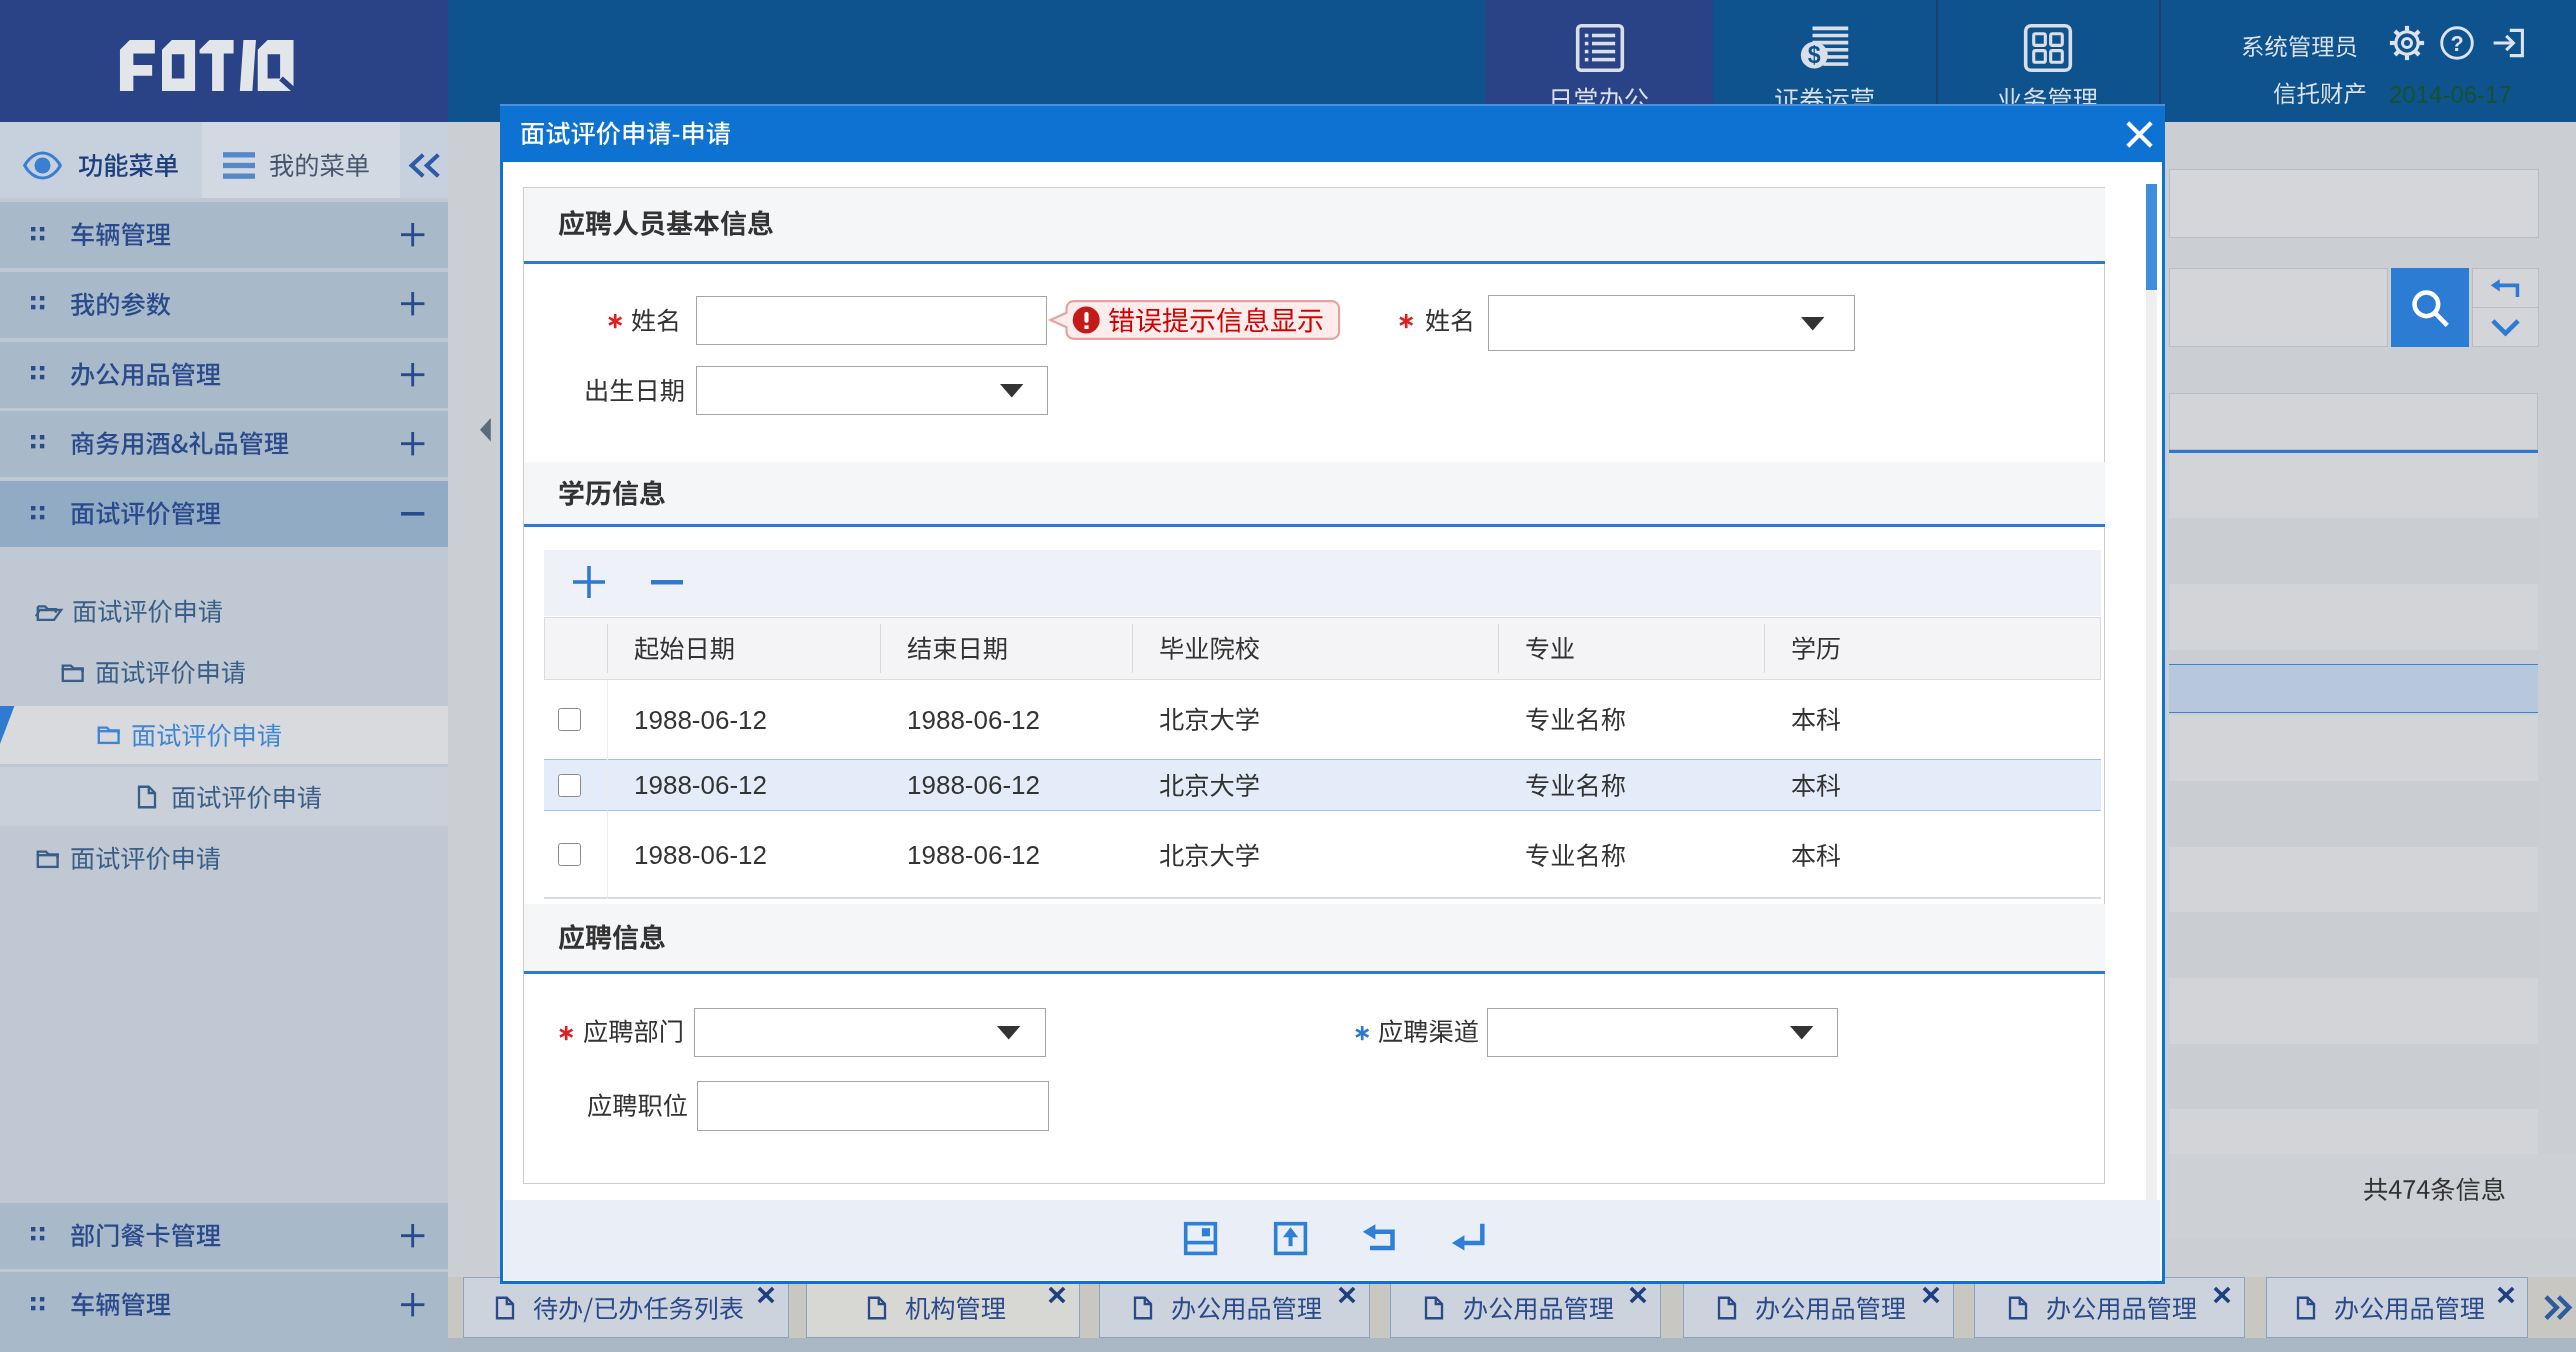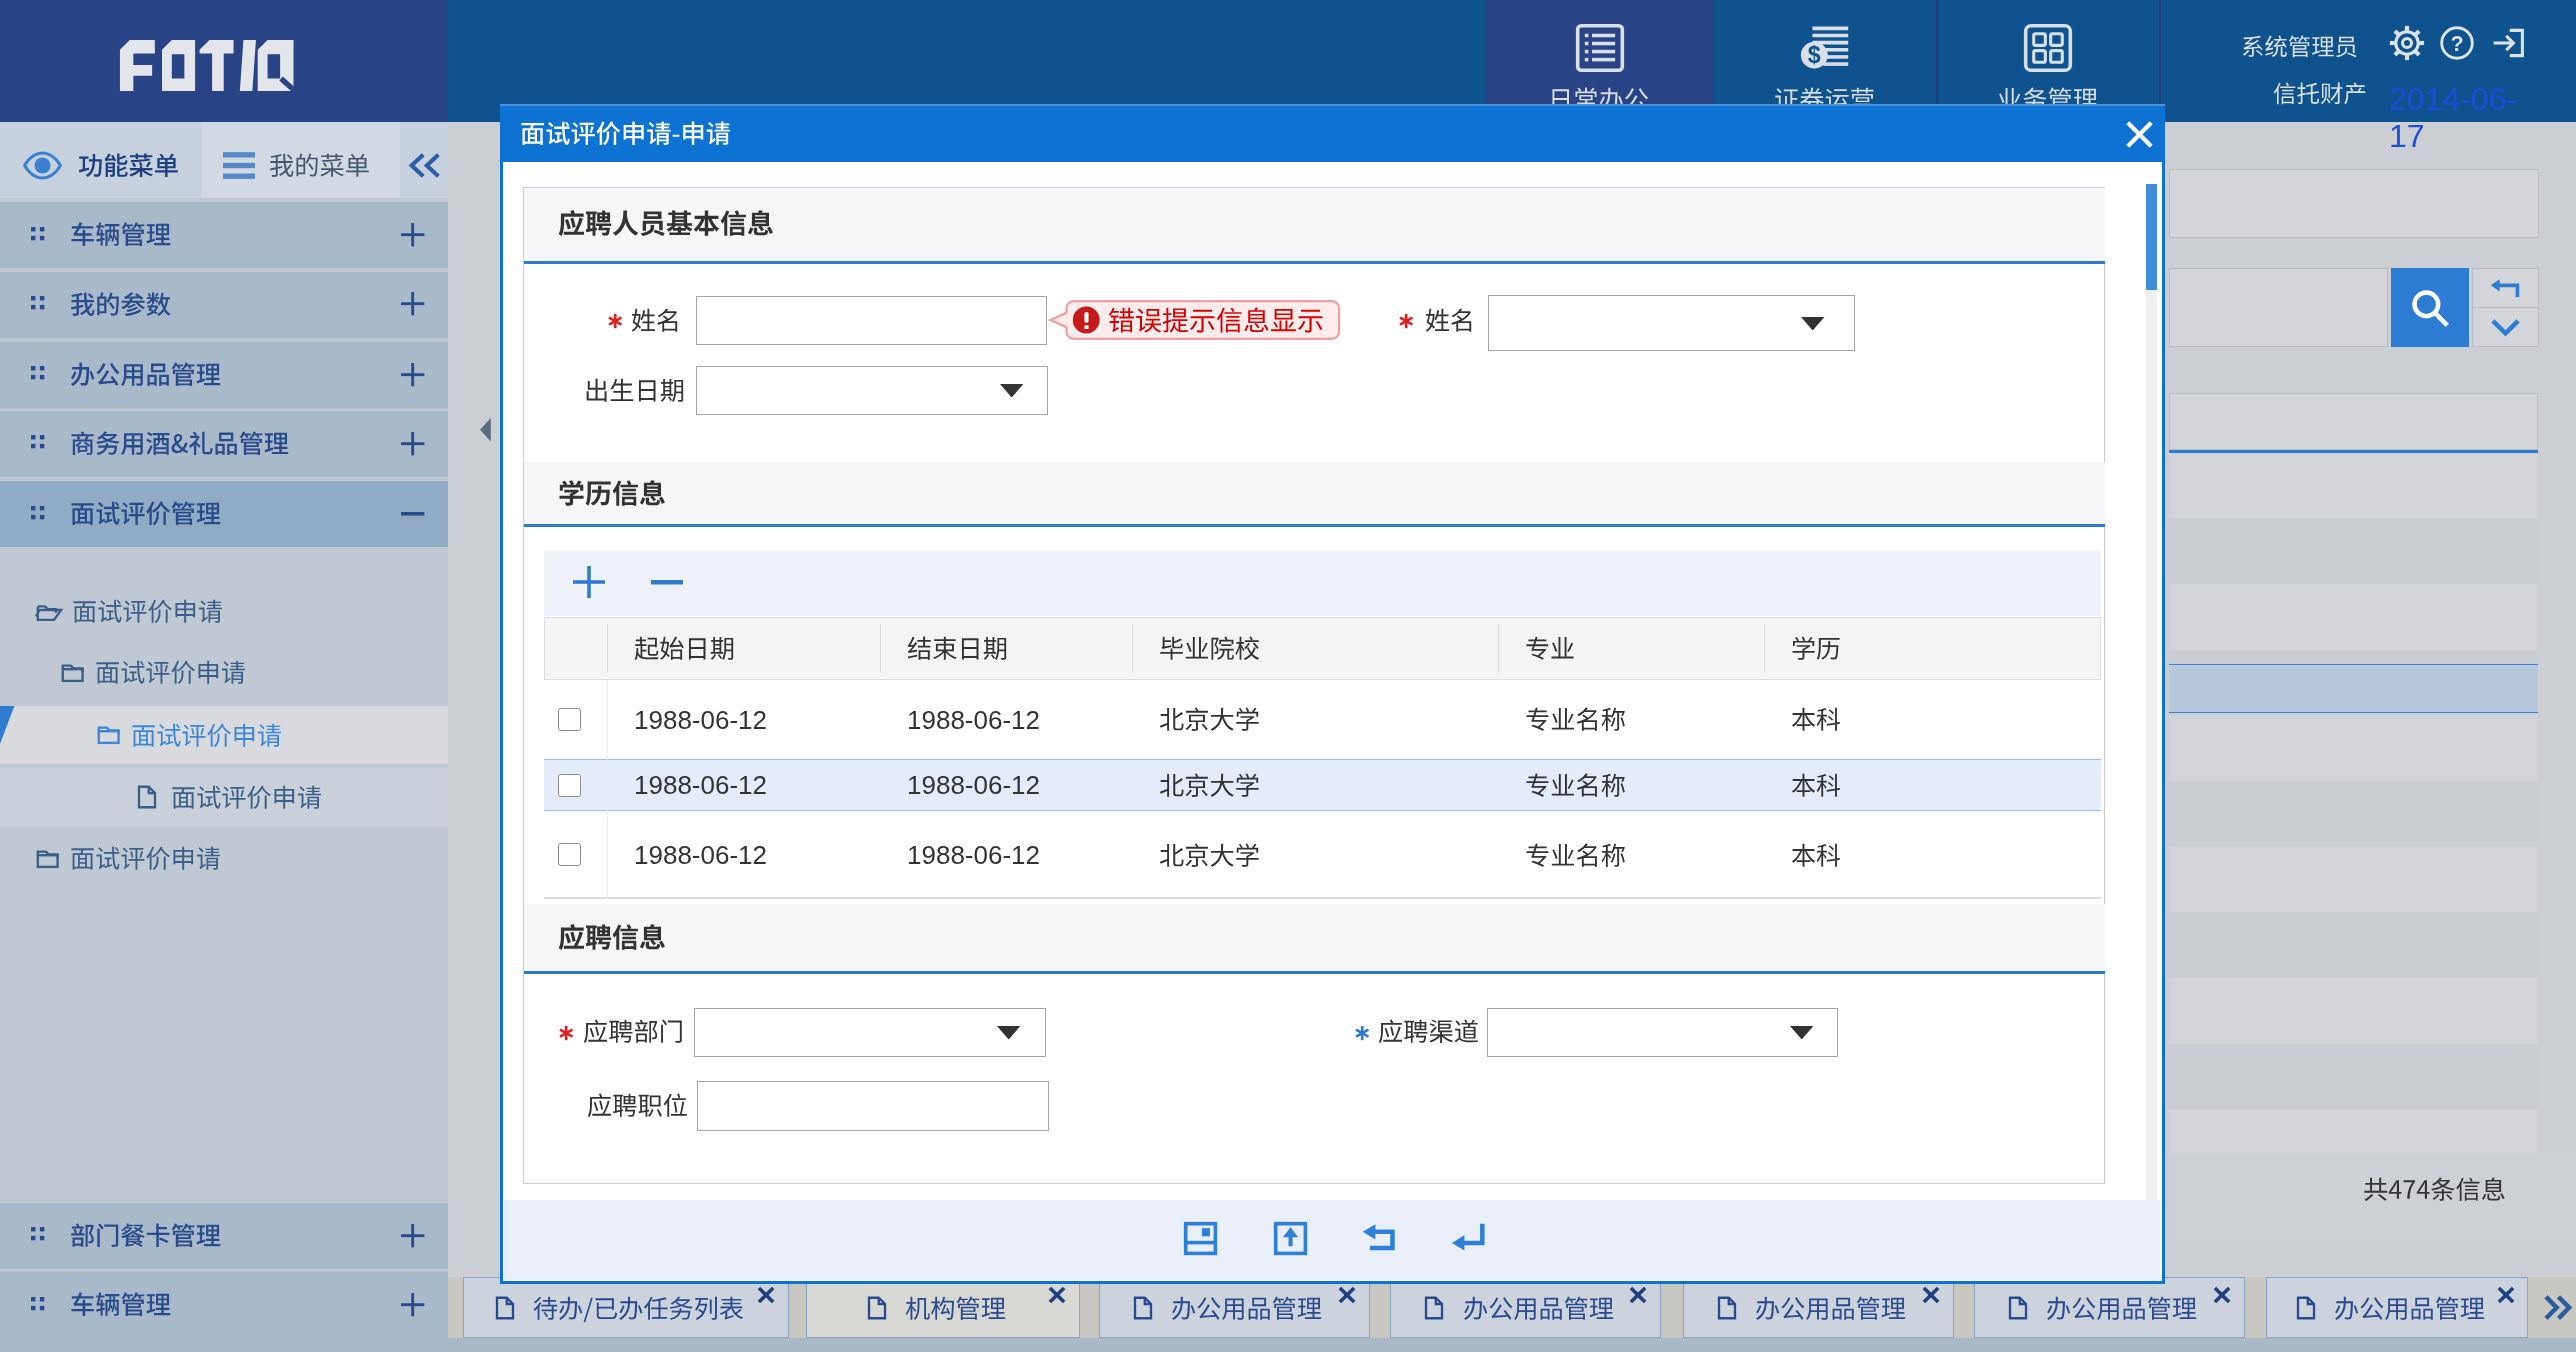--- a/index.html
+++ b/index.html
@@ -61,21 +61,21 @@
     </svg>
 <svg class="tx " style="left:1997px;top:86px;" width="101" height="30" viewBox="0 0 112.0 33.0">
       <path transform="translate(0,25.2)" fill="#d9dfe8" d="M23.912 -16.996C22.792 -13.916 20.804000000000002 -9.828 19.264 -7.28L21.0 -6.384C22.568 -8.988 24.472 -12.852 25.816 -16.1ZM2.2960000000000003 -16.492C3.7800000000000002 -13.356 5.432 -9.072000000000001 6.132000000000001 -6.6080000000000005L8.232 -7.392C7.448 -9.856 5.712 -13.972 4.256 -17.080000000000002ZM16.38 -23.156V-1.288H11.676V-23.184H9.52V-1.288H1.68V0.784H26.404V-1.288H18.508V-23.156Z M40.488 -10.668000000000001C40.376 -9.66 40.18 -8.736 39.956 -7.896H31.528V-6.048H39.312C37.688 -2.436 34.58 -0.56 29.596 0.392C29.96 0.812 30.548000000000002 1.736 30.744 2.184C36.288 0.868 39.76 -1.484 41.552 -6.048H50.064C49.588 -2.352 49.028 -0.644 48.384 -0.112C48.076 0.14 47.74 0.168 47.152 0.168C46.480000000000004 0.168 44.66 0.14 42.896 -0.028C43.26 0.504 43.512 1.288 43.568 1.848C45.248000000000005 1.932 46.900000000000006 1.96 47.768 1.932C48.775999999999996 1.8760000000000001 49.42 1.708 50.036 1.1480000000000001C51.016000000000005 0.28 51.632000000000005 -1.848 52.248000000000005 -6.944C52.304 -7.252 52.36 -7.896 52.36 -7.896H42.14C42.364000000000004 -8.708 42.532 -9.576 42.672 -10.5ZM48.86 -18.844C47.208 -17.164 44.912 -15.82 42.252 -14.756C40.04 -15.708 38.275999999999996 -16.912 37.072 -18.452L37.464 -18.844ZM38.696 -23.548000000000002C37.24 -21.112000000000002 34.468 -18.228 30.52 -16.212C30.968 -15.876 31.556 -15.120000000000001 31.836 -14.644C33.264 -15.428 34.552 -16.324 35.7 -17.248C36.82 -15.932 38.22 -14.812000000000001 39.872 -13.916C36.54 -12.852 32.844 -12.18 29.288 -11.844C29.624 -11.368 29.988 -10.528 30.128 -9.996C34.216 -10.5 38.444 -11.368 42.224000000000004 -12.796000000000001C45.472 -11.48 49.391999999999996 -10.696 53.732 -10.332C53.984 -10.92 54.46 -11.76 54.908 -12.236C51.156 -12.432 47.656 -12.964 44.716 -13.86C47.824 -15.372 50.456 -17.332 52.135999999999996 -19.88L50.876000000000005 -20.748L50.512 -20.636H39.116C39.788 -21.448 40.376 -22.288 40.88 -23.128Z M61.908 -12.264000000000001V2.2680000000000002H64.036V1.316H77.588V2.212H79.66V-4.704H64.036V-6.636H78.176V-12.264000000000001ZM77.588 -0.336H64.036V-3.052H77.588ZM68.32 -17.444C68.628 -16.884 68.936 -16.240000000000002 69.188 -15.652000000000001H58.828V-11.032H60.872V-14.0H79.492V-11.032H81.62V-15.652000000000001H71.344C71.092 -16.352 70.616 -17.192 70.196 -17.836000000000002ZM64.036 -10.64H76.132V-8.232H64.036ZM60.676 -23.632C59.976 -21.196 58.744 -18.816 57.204 -17.248C57.736 -16.996 58.604 -16.52 59.024 -16.240000000000002C59.836 -17.164 60.592 -18.368000000000002 61.292 -19.684H63.224000000000004C63.84 -18.648 64.456 -17.388 64.708 -16.576L66.5 -17.192C66.276 -17.864 65.8 -18.816 65.268 -19.684H69.55199999999999V-21.224H61.992C62.272 -21.896 62.524 -22.568 62.72 -23.240000000000002ZM72.52 -23.576C72.016 -21.532 71.036 -19.572 69.776 -18.228C70.28 -17.976 71.148 -17.528 71.512 -17.248C72.1 -17.92 72.66 -18.732 73.136 -19.656H75.124C75.964 -18.62 76.776 -17.304000000000002 77.14 -16.492L78.848 -17.248C78.53999999999999 -17.92 77.952 -18.816 77.30799999999999 -19.656H82.32V-21.224H73.864C74.144 -21.868000000000002 74.368 -22.54 74.564 -23.212Z M97.328 -15.120000000000001H101.612V-11.508000000000001H97.328ZM103.432 -15.120000000000001H107.71600000000001V-11.508000000000001H103.432ZM97.328 -20.384H101.612V-16.828H97.328ZM103.432 -20.384H107.71600000000001V-16.828H103.432ZM92.904 -0.616V1.316H111.076V-0.616H103.6V-4.48H110.124V-6.384H103.6V-9.688H109.732V-22.232H95.396V-9.688H101.444V-6.384H95.06V-4.48H101.444V-0.616ZM84.98 -2.8000000000000003 85.512 -0.672C87.976 -1.484 91.196 -2.576 94.22 -3.584L93.856 -5.628L90.776 -4.5920000000000005V-11.564H93.604V-13.524000000000001H90.776V-19.656H94.024V-21.616H85.288V-19.656H88.76V-13.524000000000001H85.568V-11.564H88.76V-3.948C87.332 -3.5 86.044 -3.108 84.98 -2.8000000000000003Z"></path>
     </svg>
 <svg class="tx " style="left:2241px;top:34px;" width="117" height="28" viewBox="0 0 130.0 30.7">
       <path transform="translate(0,23.4)" fill="#dde3ec" d="M7.436 -5.824C6.058 -3.952 3.9 -2.028 1.8199999999999998 -0.7799999999999999C2.34 -0.494 3.146 0.156 3.536 0.52C5.512 -0.884 7.826 -3.016 9.386 -5.122ZM16.535999999999998 -4.9399999999999995C18.694 -3.276 21.372 -0.884 22.672 0.572L24.336 -0.598C22.932 -2.08 20.253999999999998 -4.367999999999999 18.07 -5.954ZM17.264 -11.543999999999999C17.939999999999998 -10.92 18.668 -10.192 19.369999999999997 -9.437999999999999L7.93 -8.684C11.83 -10.607999999999999 15.808 -13.0 19.656 -15.911999999999999L18.148 -17.16C16.848 -16.093999999999998 15.418 -15.08 14.04 -14.117999999999999L7.67 -13.806C9.542 -15.132 11.44 -16.796 13.181999999999999 -18.616C16.561999999999998 -18.954 19.759999999999998 -19.422 22.23 -20.02L20.878 -21.657999999999998C16.666 -20.592 9.1 -19.89 2.782 -19.578C2.9899999999999998 -19.136 3.2239999999999998 -18.355999999999998 3.276 -17.887999999999998C5.564 -17.992 8.008 -18.148 10.426 -18.355999999999998C8.735999999999999 -16.588 6.811999999999999 -15.027999999999999 6.136 -14.585999999999999C5.356 -14.014 4.732 -13.623999999999999 4.212 -13.546C4.42 -13.052 4.7059999999999995 -12.193999999999999 4.758 -11.804C5.303999999999999 -12.011999999999999 6.109999999999999 -12.116 11.388 -12.427999999999999C9.177999999999999 -11.049999999999999 7.279999999999999 -10.01 6.37 -9.594C4.758 -8.788 3.5879999999999996 -8.294 2.756 -8.19C2.9899999999999998 -7.67 3.276 -6.76 3.3539999999999996 -6.37C4.082 -6.656 5.096 -6.786 12.245999999999999 -7.332V-0.52C12.245999999999999 -0.23399999999999999 12.168 -0.13 11.725999999999999 -0.104C11.309999999999999 -0.078 9.879999999999999 -0.078 8.32 -0.156C8.632 0.38999999999999996 8.969999999999999 1.222 9.074 1.7939999999999998C10.972 1.7939999999999998 12.272 1.768 13.129999999999999 1.456C14.014 1.144 14.222 0.598 14.222 -0.494V-7.4879999999999995L20.695999999999998 -7.9559999999999995C21.45 -7.098 22.073999999999998 -6.292 22.516 -5.616L24.076 -6.552C23.009999999999998 -8.138 20.773999999999997 -10.53 18.772 -12.324Z M44.147999999999996 -9.152V-0.9359999999999999C44.147999999999996 0.988 44.59 1.5599999999999998 46.41 1.5599999999999998C46.774 1.5599999999999998 48.334 1.5599999999999998 48.698 1.5599999999999998C50.31 1.5599999999999998 50.778 0.572 50.908 -2.964C50.414 -3.094 49.634 -3.4059999999999997 49.244 -3.77C49.166 -0.624 49.062 -0.156 48.489999999999995 -0.156C48.178 -0.156 46.956 -0.156 46.721999999999994 -0.156C46.15 -0.156 46.072 -0.23399999999999999 46.072 -0.9359999999999999V-9.152ZM39.26 -9.1C39.104 -3.952 38.506 -1.17 34.242 0.416C34.684 0.7799999999999999 35.230000000000004 1.508 35.464 2.002C40.17 0.078 40.976 -3.276 41.184 -9.1ZM27.092 -1.378 27.534 0.5459999999999999C29.874 -0.208 32.942 -1.17 35.854 -2.132L35.542 -3.8219999999999996C32.396 -2.8859999999999997 29.198 -1.924 27.092 -1.378ZM41.47 -21.424C41.964 -20.358 42.614000000000004 -18.954 42.873999999999995 -18.07H36.582V-16.302H41.262C40.092 -14.69 38.298 -12.298 37.7 -11.725999999999999C37.206 -11.258 36.556 -11.075999999999999 36.062 -10.946C36.269999999999996 -10.53 36.634 -9.542 36.712 -9.048C37.44 -9.36 38.532 -9.49 47.97 -10.373999999999999C48.385999999999996 -9.671999999999999 48.775999999999996 -8.996 49.036 -8.475999999999999L50.674 -9.386C49.894 -10.894 48.204 -13.338 46.8 -15.158L45.266 -14.378C45.837999999999994 -13.623999999999999 46.436 -12.766 46.982 -11.908L39.832 -11.309999999999999C41.001999999999995 -12.74 42.483999999999995 -14.767999999999999 43.576 -16.302H50.647999999999996V-18.07H43.16L44.824 -18.59C44.512 -19.422 43.861999999999995 -20.852 43.263999999999996 -21.892ZM27.56 -10.998C27.95 -11.18 28.548000000000002 -11.309999999999999 31.668 -11.751999999999999C30.55 -10.113999999999999 29.536 -8.84 29.068 -8.346C28.236 -7.3839999999999995 27.637999999999998 -6.734 27.066 -6.63C27.3 -6.109999999999999 27.612 -5.148 27.716 -4.732C28.262 -5.069999999999999 29.146 -5.356 35.594 -6.76C35.542 -7.175999999999999 35.516 -7.93 35.568 -8.475999999999999L30.654 -7.513999999999999C32.63 -9.802 34.58 -12.584 36.218 -15.392L34.476 -16.432C33.982 -15.469999999999999 33.436 -14.482 32.838 -13.572L29.64 -13.234C31.252 -15.469999999999999 32.864 -18.304 34.06 -21.034L32.084 -21.944C30.939999999999998 -18.798 29.016 -15.443999999999999 28.392 -14.585999999999999C27.82 -13.702 27.326 -13.104 26.858 -13.0C27.118 -12.453999999999999 27.43 -11.414 27.56 -10.998Z M57.486 -11.388V2.106H59.462V1.222H72.04599999999999V2.054H73.97V-4.367999999999999H59.462V-6.162H72.592V-11.388ZM72.04599999999999 -0.312H59.462V-2.834H72.04599999999999ZM63.44 -16.198C63.726 -15.677999999999999 64.012 -15.08 64.246 -14.533999999999999H54.626V-10.244H56.524V-13.0H73.814V-10.244H75.78999999999999V-14.533999999999999H66.248C66.014 -15.184 65.572 -15.963999999999999 65.182 -16.561999999999998ZM59.462 -9.879999999999999H70.694V-7.643999999999999H59.462ZM56.342 -21.944C55.692 -19.682 54.548 -17.471999999999998 53.118 -16.016C53.612 -15.782 54.418 -15.34 54.808 -15.08C55.562 -15.937999999999999 56.264 -17.056 56.914 -18.278H58.708C59.28 -17.316 59.852 -16.146 60.086 -15.392L61.75 -15.963999999999999C61.542 -16.588 61.1 -17.471999999999998 60.606 -18.278H64.584V-19.708H57.564C57.824 -20.332 58.058 -20.956 58.24 -21.58ZM67.34 -21.892C66.872 -19.994 65.962 -18.174 64.792 -16.926C65.26 -16.692 66.066 -16.276 66.404 -16.016C66.95 -16.64 67.47 -17.394 67.912 -18.252H69.758C70.538 -17.29 71.292 -16.067999999999998 71.63 -15.314L73.216 -16.016C72.93 -16.64 72.384 -17.471999999999998 71.786 -18.252H76.44V-19.708H68.588C68.848 -20.305999999999997 69.056 -20.93 69.238 -21.554Z M90.376 -14.04H94.354V-10.686H90.376ZM96.044 -14.04H100.02199999999999V-10.686H96.044ZM90.376 -18.928H94.354V-15.626H90.376ZM96.044 -18.928H100.02199999999999V-15.626H96.044ZM86.268 -0.572V1.222H103.142V-0.572H96.2V-4.16H102.258V-5.928H96.2V-8.996H101.894V-20.644H88.582V-8.996H94.19800000000001V-5.928H88.27V-4.16H94.19800000000001V-0.572ZM78.91 -2.6 79.404 -0.624C81.692 -1.378 84.682 -2.392 87.49 -3.328L87.152 -5.226L84.292 -4.264V-10.738H86.918V-12.558H84.292V-18.252H87.30799999999999V-20.072H79.196V-18.252H82.42V-12.558H79.456V-10.738H82.42V-3.666C81.094 -3.25 79.898 -2.8859999999999997 78.91 -2.6Z M110.968 -18.98H123.11V-16.016H110.968ZM108.94 -20.669999999999998V-14.325999999999999H125.24199999999999V-20.669999999999998ZM115.83 -8.501999999999999V-6.109999999999999C115.83 -4.056 115.102 -1.274 105.716 0.572C106.158 0.988 106.756 1.742 106.99 2.1839999999999997C116.714 0.0 117.91 -3.3539999999999996 117.91 -6.084V-8.501999999999999ZM117.754 -1.69C120.926 -0.598 125.19 1.0919999999999999 127.348 2.1839999999999997L128.336 0.52C126.1 -0.5459999999999999 121.81 -2.132 118.716 -3.1199999999999997ZM108.03 -11.985999999999999V-2.392H110.032V-10.166H124.176V-2.574H126.256V-11.985999999999999Z"></path>
     </svg>
 <svg class="tx " style="left:2273px;top:81px;" width="94" height="28" viewBox="0 0 104.0 30.7">
       <path transform="translate(0,23.4)" fill="#dde3ec" d="M9.932 -13.806V-12.193999999999999H22.593999999999998V-13.806ZM9.932 -10.113999999999999V-8.528H22.593999999999998V-10.113999999999999ZM8.06 -17.55V-15.886H24.622V-17.55ZM14.065999999999999 -21.189999999999998C14.767999999999999 -20.098 15.548 -18.616 15.911999999999999 -17.68L17.654 -18.46C17.29 -19.369999999999997 16.509999999999998 -20.773999999999997 15.755999999999998 -21.84ZM9.594 -6.318V2.08H11.283999999999999V1.04H21.086V2.002H22.854V-6.318ZM11.283999999999999 -0.572V-4.7059999999999995H21.086V-0.572ZM6.656 -21.736C5.33 -17.81 3.1719999999999997 -13.91 0.832 -11.362C1.17 -10.92 1.742 -9.958 1.924 -9.542C2.782 -10.504 3.614 -11.648 4.394 -12.87V2.158H6.188V-16.016C7.045999999999999 -17.68 7.8 -19.448 8.398 -21.215999999999998Z M36.373999999999995 -10.192 36.686 -8.346 41.885999999999996 -9.152V-1.5859999999999999C41.885999999999996 0.884 42.483999999999995 1.5859999999999999 44.668 1.5859999999999999C45.11 1.5859999999999999 47.709999999999994 1.5859999999999999 48.178 1.5859999999999999C50.257999999999996 1.5859999999999999 50.751999999999995 0.312 50.959999999999994 -3.5879999999999996C50.414 -3.718 49.634 -4.082 49.166 -4.446C49.062 -1.0919999999999999 48.932 -0.26 48.048 -0.26C47.501999999999995 -0.26 45.343999999999994 -0.26 44.928 -0.26C43.992000000000004 -0.26 43.836 -0.46799999999999997 43.836 -1.5859999999999999V-9.437999999999999L50.83 -10.504L50.518 -12.298L43.836 -11.309999999999999V-18.33C45.786 -18.823999999999998 47.632 -19.369999999999997 49.087999999999994 -19.994L47.424 -21.476C44.954 -20.332 40.43 -19.266 36.478 -18.616C36.712 -18.174 36.998 -17.471999999999998 37.102000000000004 -17.029999999999998C38.635999999999996 -17.264 40.274 -17.55 41.885999999999996 -17.887999999999998V-11.024ZM30.706 -21.84V-16.588H27.17V-14.767999999999999H30.706V-9.074C29.276 -8.684 27.95 -8.346 26.884 -8.086L27.456 -6.188L30.706 -7.124V-0.38999999999999996C30.706 -0.026 30.55 0.078 30.212 0.104C29.874 0.104 28.73 0.13 27.508 0.078C27.768 0.572 28.028 1.378 28.106 1.8719999999999999C29.9 1.8719999999999999 30.966 1.8459999999999999 31.668 1.534C32.344 1.222 32.604 0.702 32.604 -0.38999999999999996V-7.696L36.062 -8.735999999999999L35.802 -10.53L32.604 -9.62V-14.767999999999999H35.906V-16.588H32.604V-21.84Z M57.85 -17.316V-9.879999999999999C57.85 -6.473999999999999 57.512 -1.8199999999999998 52.884 0.754C53.274 1.0919999999999999 53.82 1.69 54.054 2.054C58.994 -0.962 59.54 -5.928 59.54 -9.854V-17.316ZM58.942 -3.3539999999999996C60.19 -1.8719999999999999 61.646 0.13 62.322 1.404L63.674 0.23399999999999999C62.998 -0.988 61.49 -2.912 60.216 -4.342ZM54.21 -20.618V-4.601999999999999H55.822V-19.006H61.36V-4.68H62.972V-20.618ZM71.75999999999999 -21.814V-16.692H64.194V-14.846H71.11C69.446 -10.27 66.456 -5.512 63.414 -3.094C63.934 -2.678 64.532 -2.002 64.87 -1.508C67.47 -3.796 69.992 -7.617999999999999 71.75999999999999 -11.57V-0.46799999999999997C71.75999999999999 -0.052 71.63 0.078 71.24 0.104C70.824 0.104 69.49799999999999 0.104 68.094 0.078C68.38 0.624 68.69200000000001 1.508 68.822 2.028C70.694 2.028 71.94200000000001 1.976 72.696 1.664C73.476 1.3259999999999998 73.762 0.754 73.762 -0.46799999999999997V-14.846H76.77799999999999V-16.692H73.762V-21.814Z M84.838 -15.911999999999999C85.696 -14.741999999999999 86.658 -13.155999999999999 87.048 -12.116L88.816 -12.921999999999999C88.4 -13.936 87.386 -15.495999999999999 86.528 -16.614ZM95.914 -16.483999999999998C95.446 -15.158 94.536 -13.286 93.782 -12.064H81.224V-8.501999999999999C81.224 -5.7459999999999996 80.99 -1.898 78.91 0.9359999999999999C79.352 1.17 80.21 1.8719999999999999 80.522 2.262C82.81 -0.8059999999999999 83.252 -5.356 83.252 -8.45V-10.139999999999999H102.128V-12.064H95.758C96.486 -13.155999999999999 97.318 -14.533999999999999 98.02 -15.755999999999998ZM89.05 -21.346C89.648 -20.566 90.272 -19.552 90.636 -18.72H80.86V-16.848H101.452V-18.72H92.872L92.95 -18.746C92.586 -19.63 91.78 -20.93 91.0 -21.866Z"></path>
     </svg>
-<div class="tx" style="left:2389px;top:81px;width:144px;color:#1d4ed8;font-size:32px">2014-06-17</div>
+<div class="tx" style="left:2389px;top:81px;width:144px;color:#14532d;font-size:24px">2014-06-17</div>
 <svg class="ic" style="left:2389px;top:25px" width="36" height="36" viewBox="0 0 40 40">
       <g fill="none" stroke="#dde3ec" stroke-width="3.4">
 <circle cx="20" cy="20" r="12.5"></circle>
         <circle cx="20" cy="20" r="5"></circle>
       </g>
 <g stroke="#dde3ec" stroke-width="4.6">
         <line x1="33.5" y1="20.0" x2="39.0" y2="20.0"></line>
         <line x1="29.5" y1="29.5" x2="33.4" y2="33.4"></line>
         <line x1="20.0" y1="33.5" x2="20.0" y2="39.0"></line>
         <line x1="10.5" y1="29.5" x2="6.6" y2="33.4"></line>

